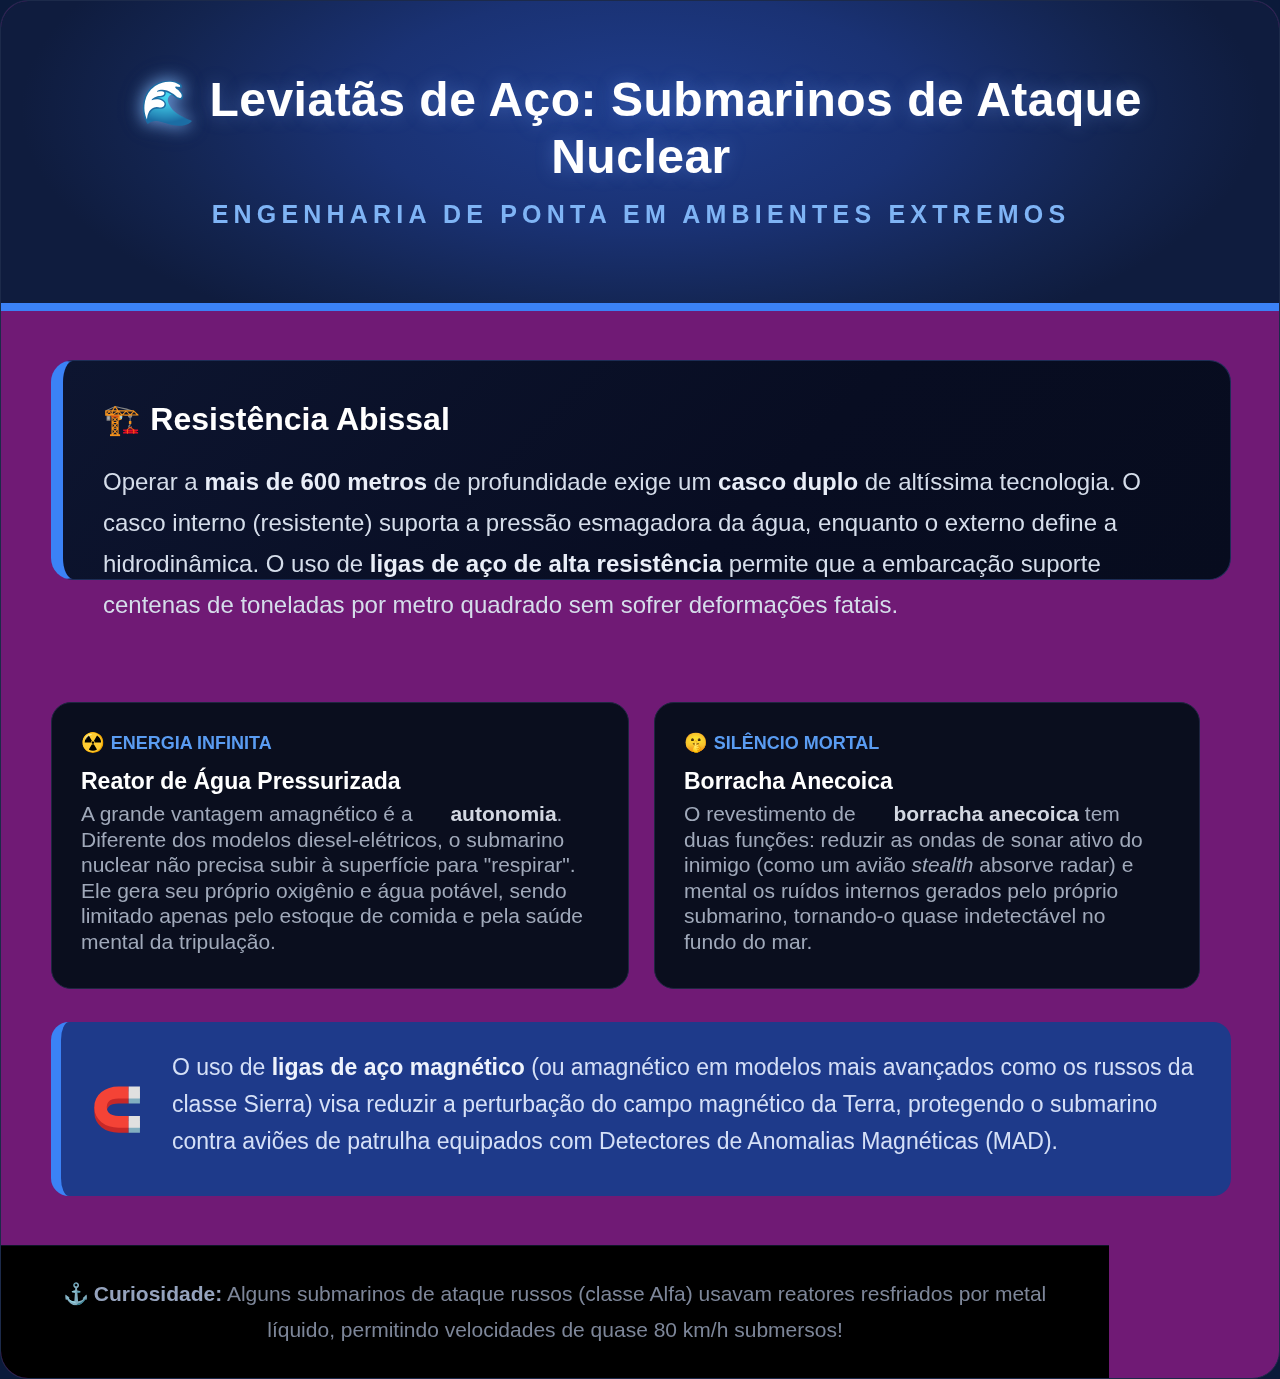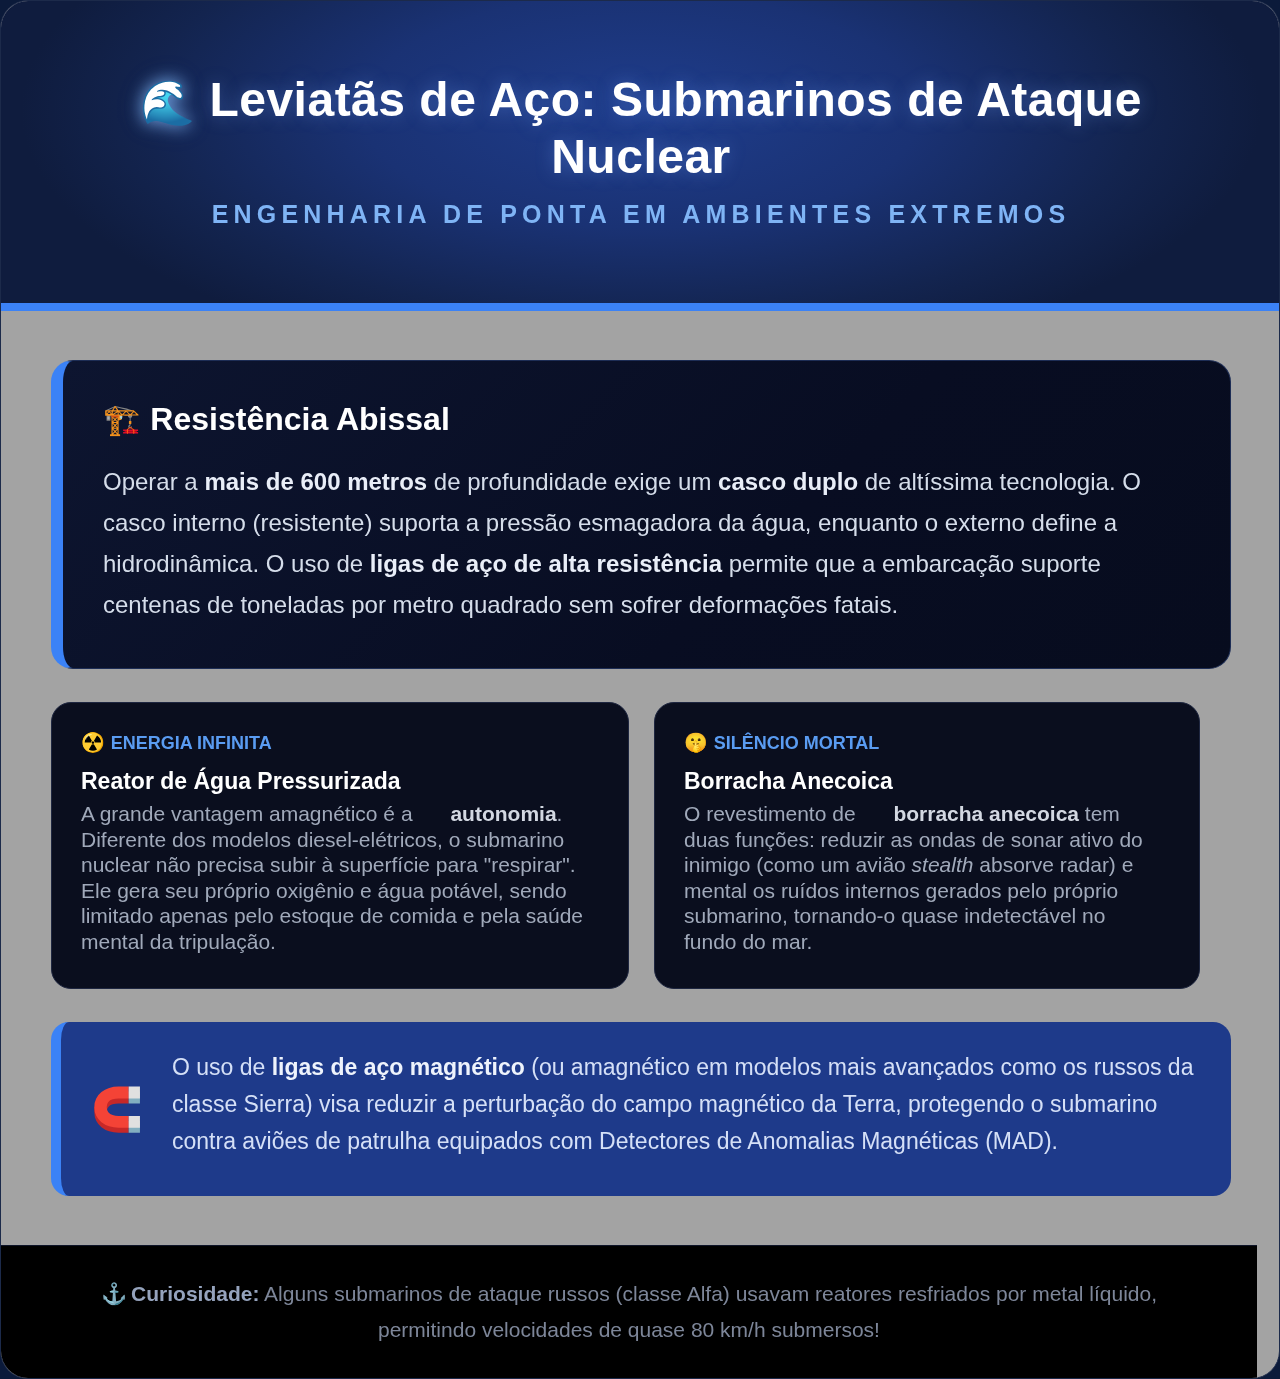--- a/index.html
+++ b/index.html
@@ -1,21 +1,21 @@
 <!DOCTYPE html>
 <html><head>
   <meta charset="utf-8">
   <style>
     * { box-sizing: border-box; margin: 0; padding: 0; }
     html, body { width: 1280px; height: 1379px; background: #0b1a3a; }
     body { font-family: "Liberation Sans", sans-serif; overflow: hidden; }
 
     .page {
       position: absolute; left: 0; top: 0; width: 1280px; height: 1379px;
-      border-radius: 28px; overflow: hidden; background: #a3a3a3;
+      border-radius: 28px; overflow: hidden; background: #701a75;
       border: 1px solid #1c2a4a;
     }
 
     
     .hero {
       position: absolute; left: 0; top: 0; width: 1280px; height: 302px;
       background: radial-gradient(ellipse 620px 260px at 640px 110px, #1f3d8c 0%, #1a3274 45%, #13244f 80%, #0f1c3e 100%);
       text-align: center;
     }
     .hero-title {
@@ -30,21 +30,21 @@
     .hero-subtitle {
       position: absolute; left: 0; right: 0; top: 199px;
       font-size: 25px; font-weight: bold; color: #7fb4f5; letter-spacing: 5.2px;
     }
     .hero-rule {
       position: absolute; left: 0; top: 302px; width: 1280px; height: 8px; background: #3b82f6;
     }
 
     
     .feature-card {
-      position: absolute; left: 50px; top: 359px; width: 1180px; height: 309px;
+      position: absolute; left: 50px; top: 359px; width: 1180px; height: 220px;
       border-radius: 22px; background: linear-gradient(135deg, #0d1530 0%, #080d22 60%, #070c1e 100%);
       border: 1px solid #1d2d55; border-left: 12px solid #3b82f6;
     }
     .feature-title {
       position: absolute; left: 40px; top: 40px; font-size: 32px; font-weight: bold; color: #ffffff;
     }
     .feature-title .emoji { font-size: 30px; margin-right: 10px; }
     .feature-text {
       position: absolute; left: 40px; top: 100px; width: 1100px;
       font-size: 24px; line-height: 41px; color: #d5ddea;
@@ -80,21 +80,21 @@
       position: absolute; left: 30px; top: 64px; font-size: 42px; line-height: 48px;
     }
     .note-text {
       position: absolute; left: 111px; top: 27px; width: 1040px;
       font-size: 23px; line-height: 37px; color: #d5e0f7;
     }
     .note-text b { color: #eef3fc; }
 
     
     .footer {
-      position: absolute; left: 0; top: 1244px; width: 1256px; height: 135px;
+      position: absolute; left: 0; top: 1244px; width: 1108px; height: 135px;
       background: #000000; border-top: 1px solid #0e1428; text-align: center;
     }
     .footer-text {
       position: absolute; left: 50px; right: 50px; top: 30px;
       font-size: 21px; line-height: 36px; color: #7d8699;
     }
     .footer-text b { color: #95a3bd; }
     .footer-anchor { color: #7ec3da; margin-right: 4px; }
   </style>
 </head>

